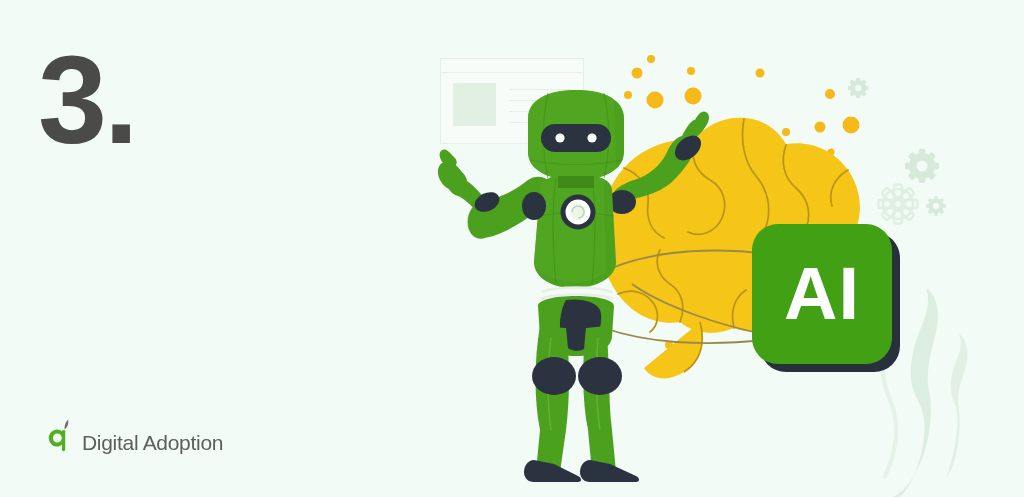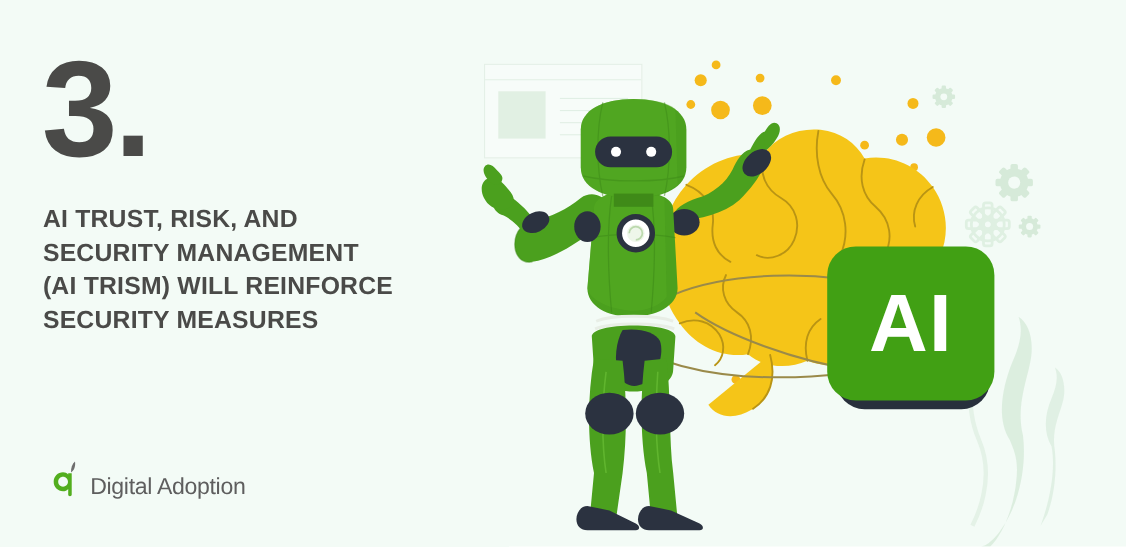--- a/index.html
+++ b/index.html
@@ -120,21 +120,21 @@
     top: 232px;
     width: 140px;
     height: 140px;
     border-radius: 26px;
     background: #28303c;
   }
   .ai-badge {
     position: absolute;
     left: 752px;
     top: 224px;
-    width: 152px;
+    width: 140px;
     height: 140px;
     border-radius: 26px;
     background: #41a014;
     display: flex;
     align-items: center;
     justify-content: center;
   }
   .ai-badge-label {
     font-family: "Liberation Sans", sans-serif;
     font-size: 74px;
@@ -378,24 +378,20 @@
     </svg>
 
     <div class="ai-badge-shadow"></div>
     <div class="ai-badge">
       <span class="ai-badge-label">AI</span>
     </div>
   </div>
 
   <div class="number">3.</div>
 
-  <div class="heading">AI TRUST, RISK, AND
-SECURITY MANAGEMENT
-(AI TRISM) WILL REINFORCE
-SECURITY MEASURES</div>
 
   <div class="logo">
     <svg class="logo-mark" viewBox="0 0 28 34">
       <path d="M20.2,0.6 C17.6,2.8 16.3,6.4 16.6,10.6 C19.4,8.6 20.8,5.2 20.2,0.6 Z" fill="#6e6e6e"></path>
       <path d="M17.2,11.2 L17.2,30.6 C17.2,31.5 16.5,32.2 15.6,32.2
                C14.7,32.2 14,31.5 14,30.6 L14,25.5
                C12.9,26.8 11.2,27.6 9.3,27.6
                C4.5,27.6 0.8,23.8 0.8,19 C0.8,14.2 4.5,10.4 9.3,10.4
                C11.2,10.4 12.9,11.1 14,12.4 L14,11.2 Z
                M9.3,14.5 C6.8,14.5 4.9,16.5 4.9,19 C4.9,21.5 6.8,23.5 9.3,23.5

